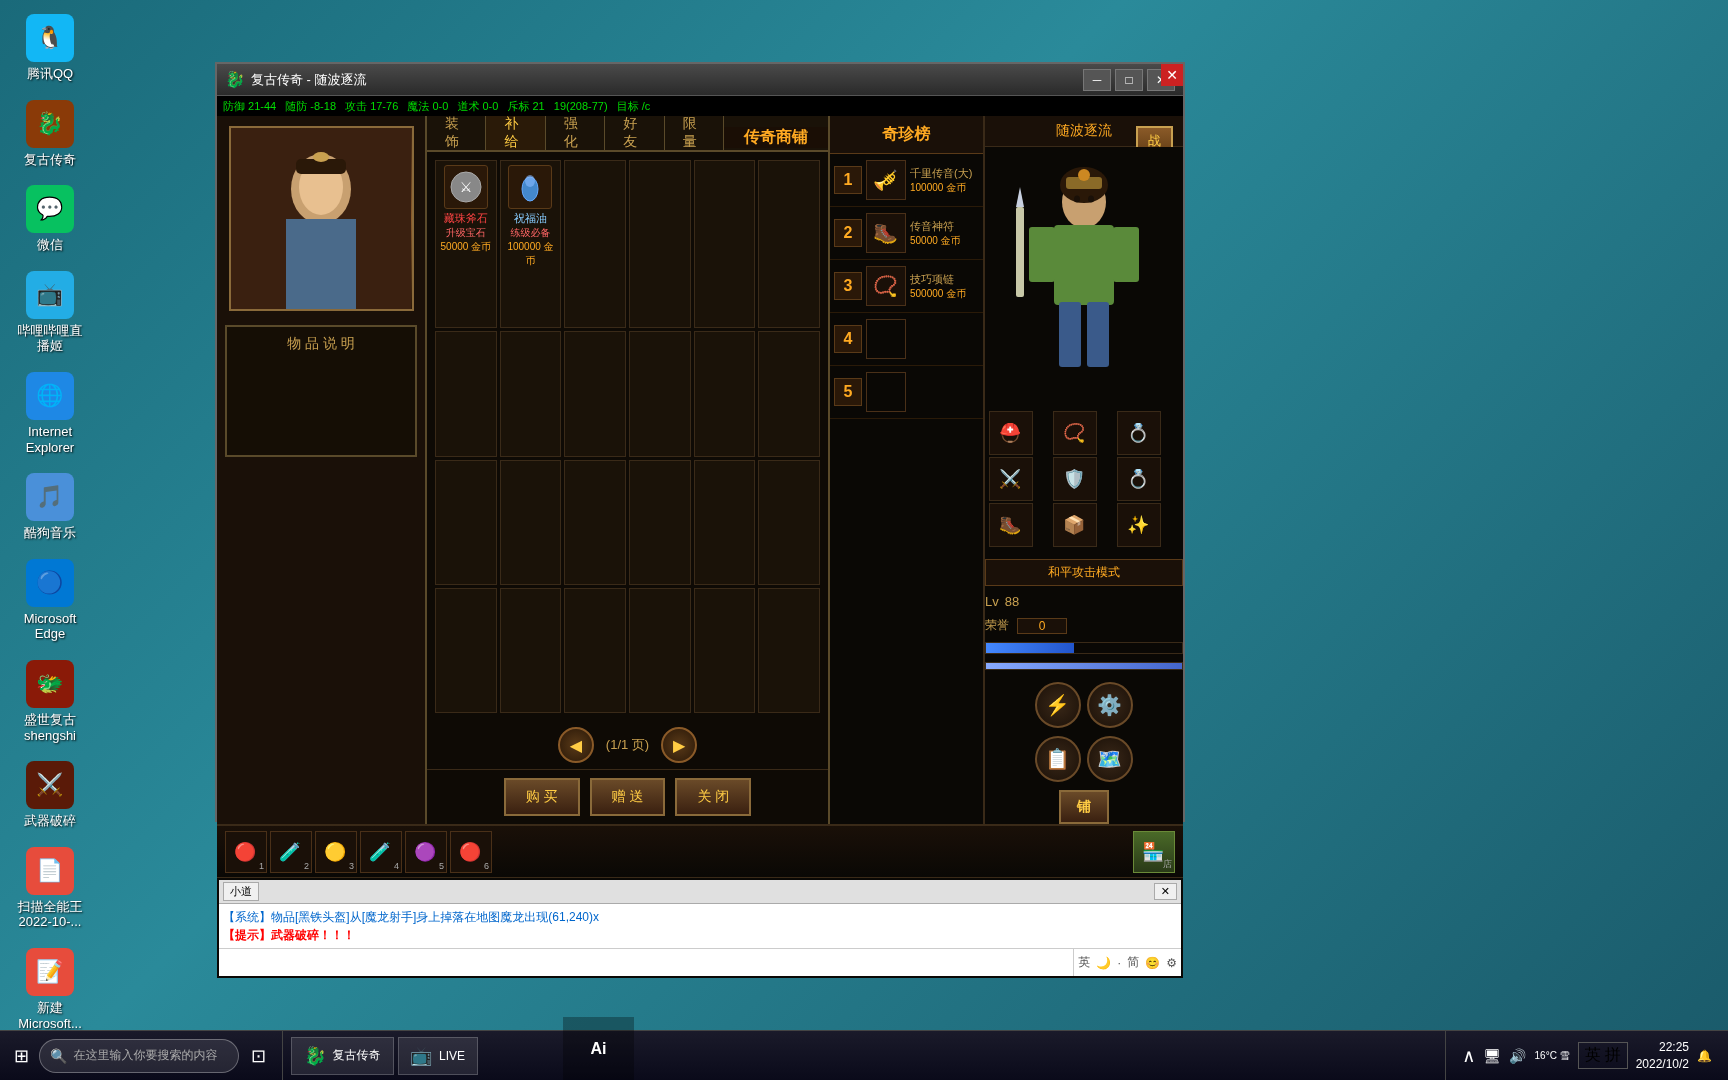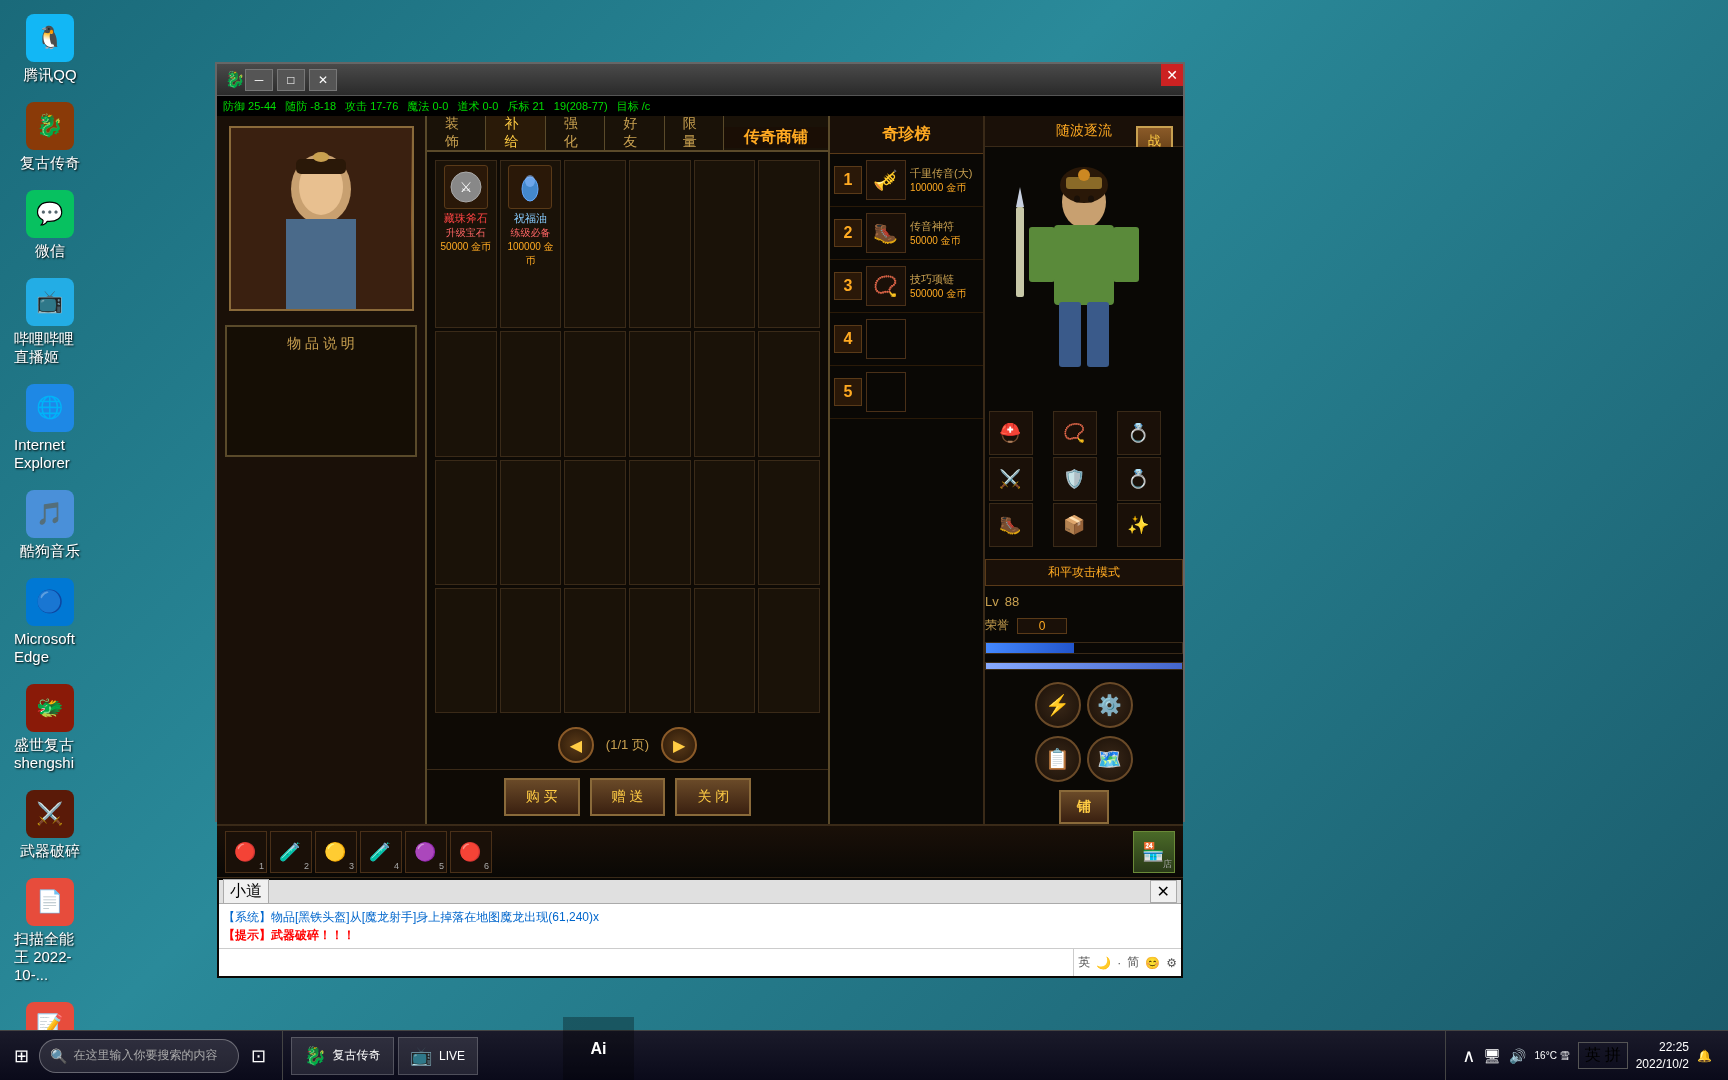--- a/index.html
+++ b/index.html
@@ -45,22 +45,22 @@
       height: 48px;
       border-radius: 8px;
       display: flex;
       align-items: center;
       justify-content: center;
       font-size: 22px;
       margin-bottom: 4px;
     }
     .desktop-icon .icon-label {
       color: white;
-      font-size: 15px;
-      text-align: left;
+      font-size: 13px;
+      text-align: center;
       text-shadow: 1px 1px 2px black;
       line-height: 1.2;
     }
 
     
     .game-window {
       position: absolute;
       left: 215px;
       top: 62px;
       width: 970px;
@@ -555,21 +555,21 @@
       height: 24px;
       background: #e0e0e0;
       border-bottom: 1px solid #aaa;
       display: flex;
       align-items: center;
       gap: 2px;
       padding: 0 4px;
     }
     .chat-toolbar-btn {
       padding: 1px 6px;
-      font-size: 16px;
+      font-size: 11px;
       background: #f0f0f0;
       border: 1px solid #aaa;
       cursor: pointer;
       text-align: center;
     }
     .chat-messages {
       flex: 1;
       padding: 4px;
       overflow: hidden;
     }
@@ -755,30 +755,31 @@
       <div class="icon-img" style="background:#2ecc71;">🎮</div>
       <div class="icon-label">启动游戏 - 快捷方式</div>
     </div>
 
   </div>
 
   <div class="game-window">
 
     <div class="window-titlebar">
       <span>🐉</span>
+      <span class="window-title">复古传奇 - 随波逐流</span>
       <div class="window-controls">
         <div class="win-btn">─</div>
         <div class="win-btn">□</div>
         <div class="win-btn close">✕</div>
       </div>
     </div>
 
     <div class="game-status">
       <span class="status-text">
-        <span>防御 25-44</span>
+        <span>防御 21-44</span>
         <span>随防 -8-18</span>
         <span>攻击 17-76</span>
         <span>魔法 0-0</span>
         <span>道术 0-0</span>
         <span>斥标 21</span>
         <span>19(208-77)</span>
         <span>目标 /c</span>
       </span>
     </div>
 

